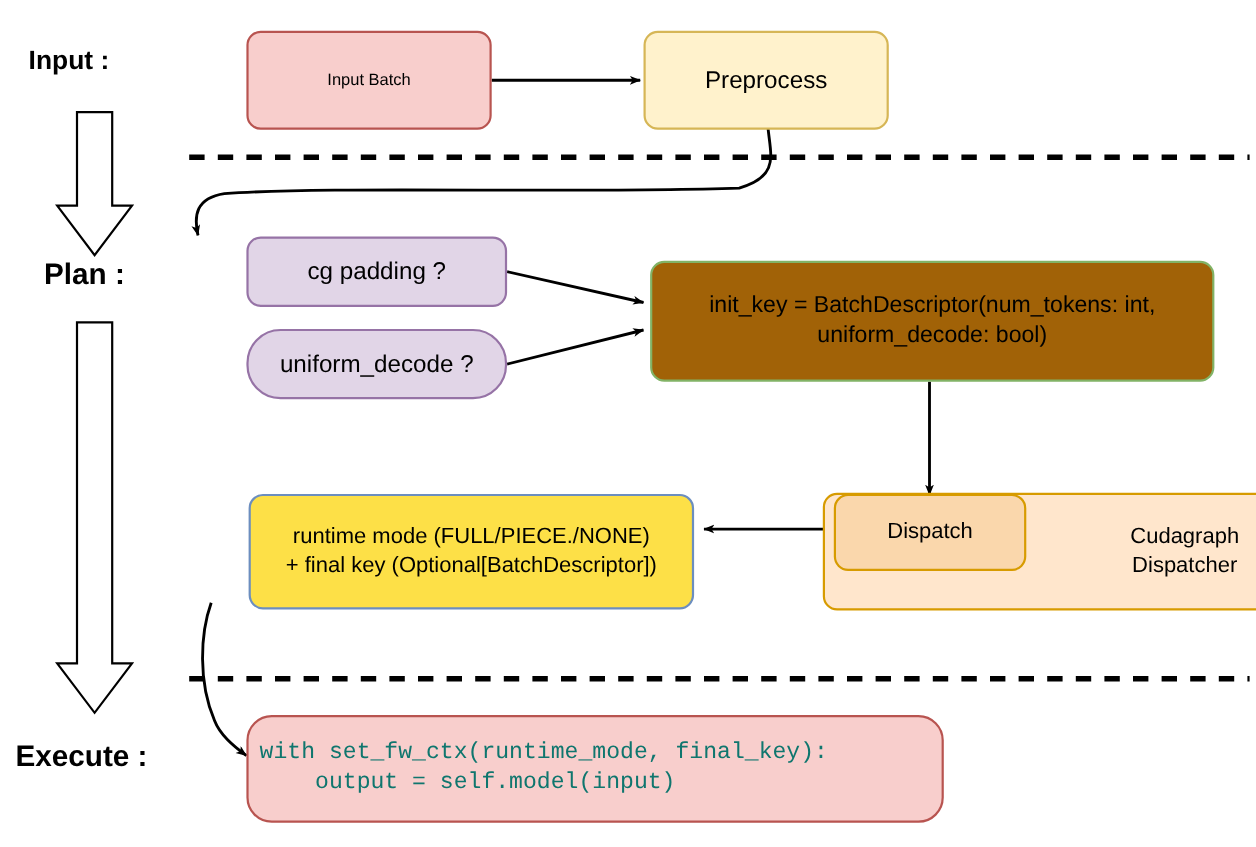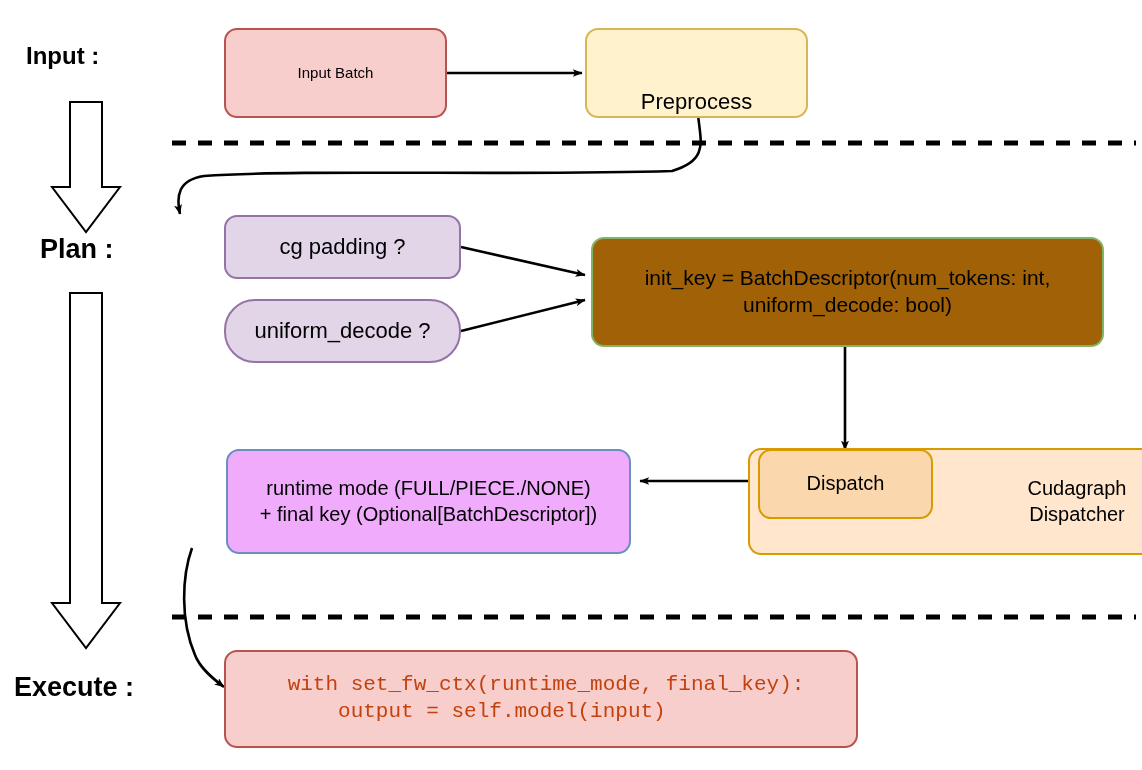--- a/index.html
+++ b/index.html
@@ -47,34 +47,35 @@
     position: absolute;
     font-weight: bold;
     color: #000000;
     font-family: "Liberation Sans", sans-serif;
     white-space: pre;
   }
   .code {
     font-family: "Liberation Mono", "DejaVu Sans Mono", monospace;
     white-space: pre;
     text-align: left;
-    justify-content: center;
-    color: #c2410c;
+    justify-content: flex-start;
+    color: #0f766e;
+    border-radius: 23px;
   }
   .code .node-label {
     white-space: pre;
     text-align: left;
   }
 
   
   .skin-red    { background: #f8cecc; border-color: #b85450; }
-  .skin-yellow { background: #fff2cc; border-color: #d6b656; align-items: flex-end; }
+  .skin-yellow { background: #fff2cc; border-color: #d6b656; }
   .skin-purple { background: #e1d5e7; border-color: #9673a6; }
   .skin-green  { background: #a16207; border-color: #82b366; }
-  .skin-blue   { background: #f0abfc; border-color: #6c8ebf; }
+  .skin-blue   { background: #fde047; border-color: #6c8ebf; }
   .skin-orange-outer { background: #ffe6cc; border-color: #d79b00; }
   .skin-orange-inner { background: #fad7ac; border-color: #d79b00; }
 </style>
 </head>
 <body>
 
 <div id="stage">
 
   <svg id="edges" viewBox="0 0 1142 770">
     <defs>

